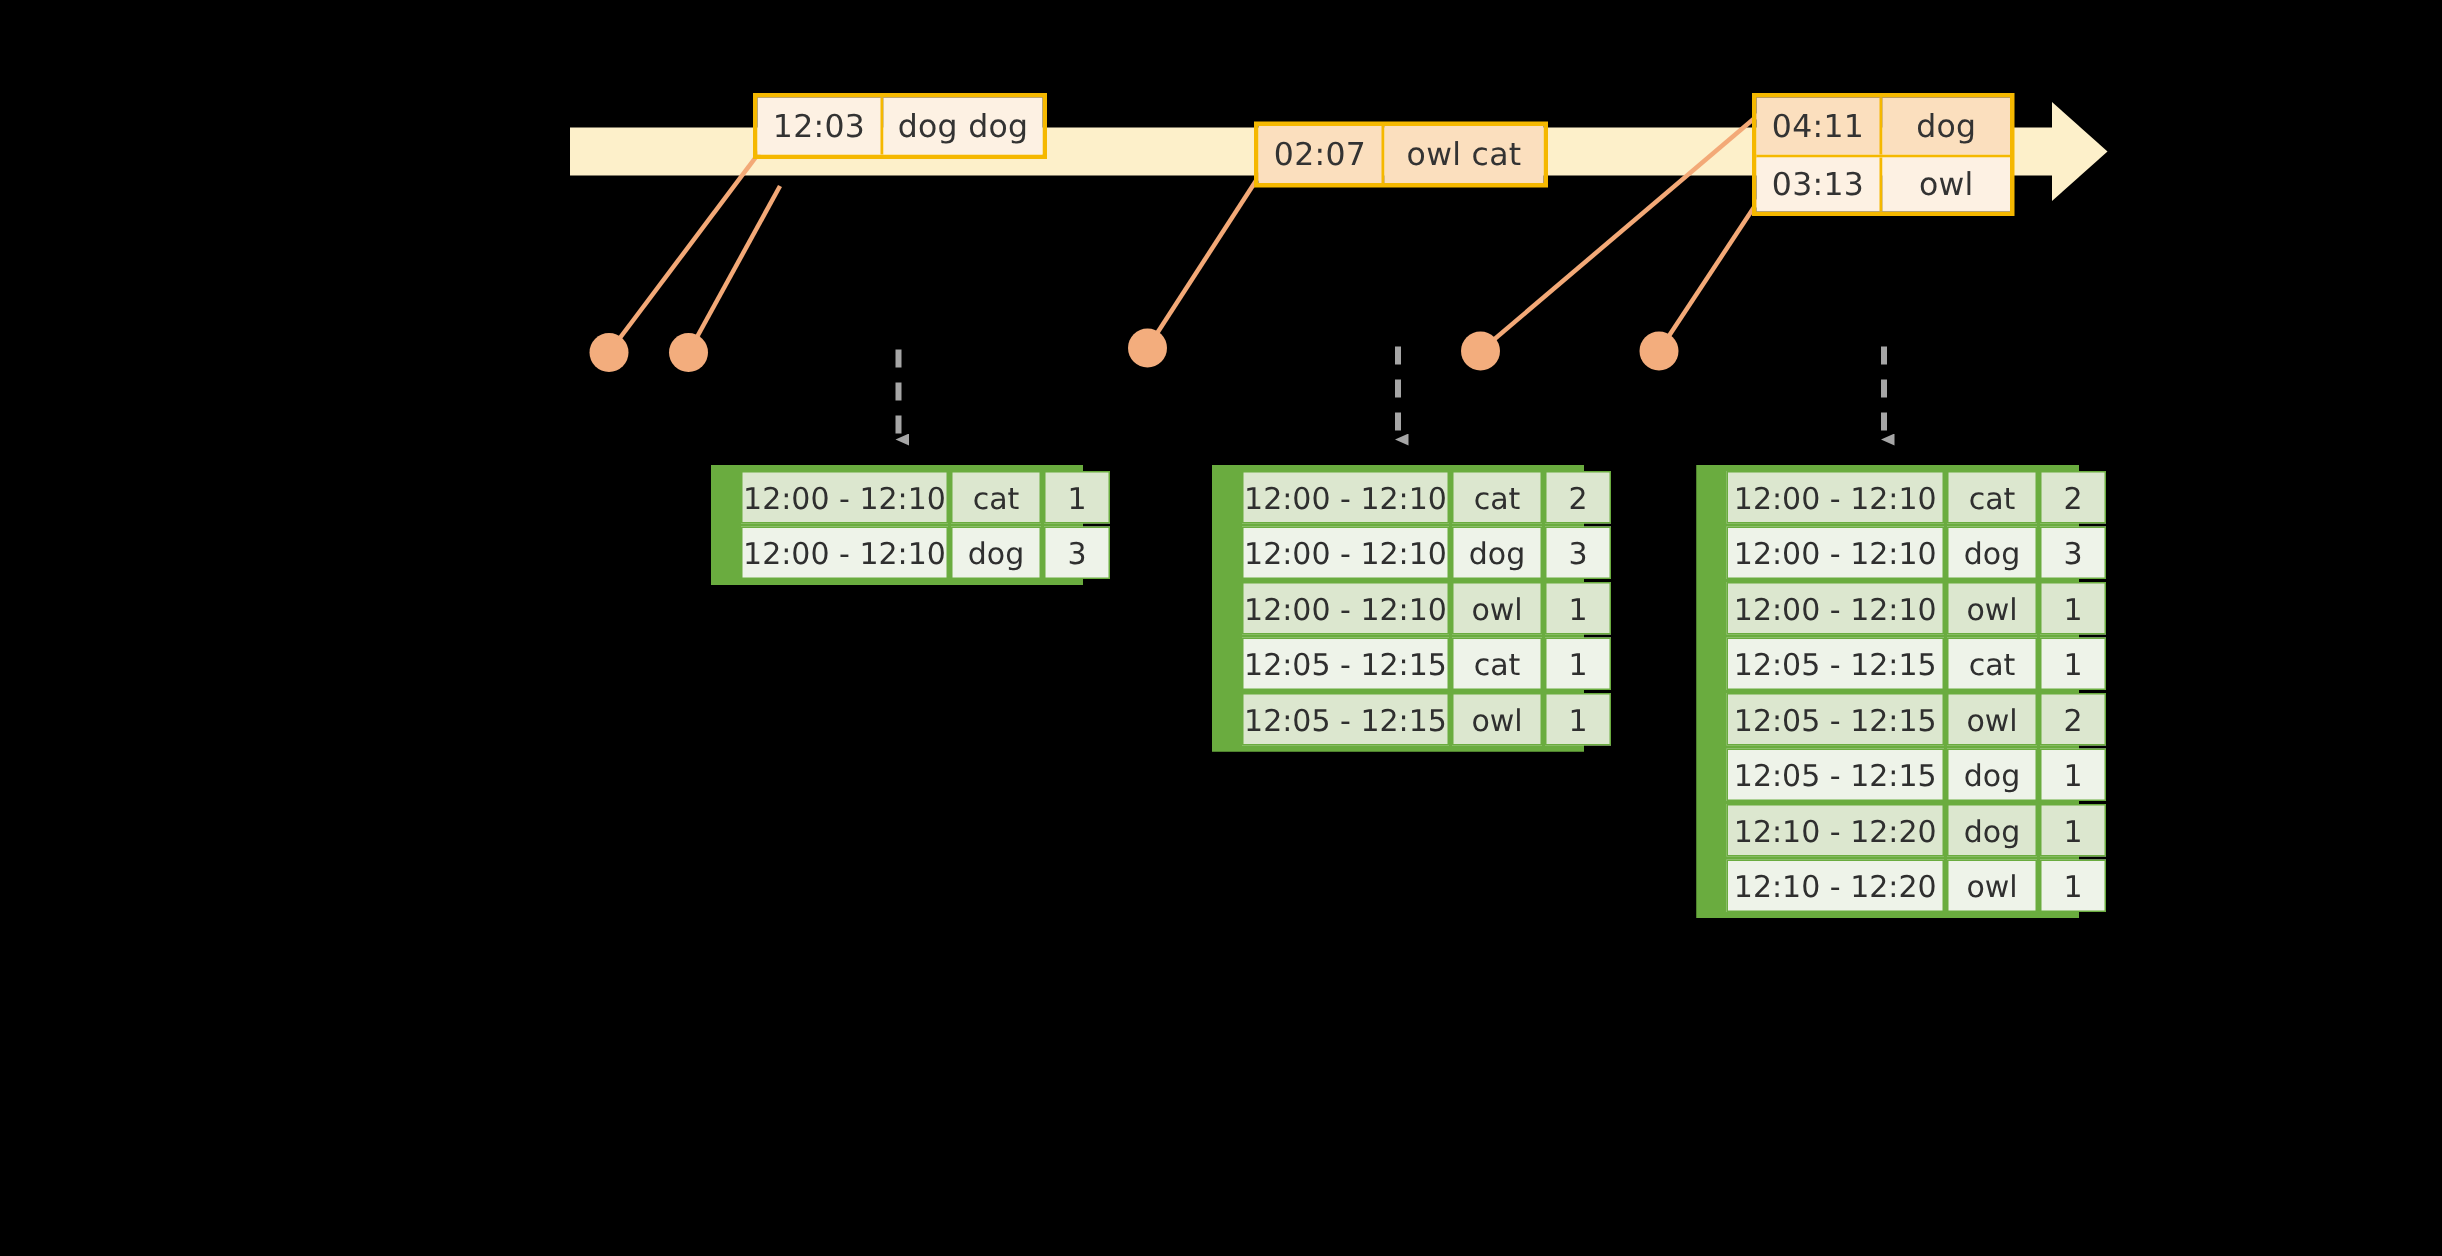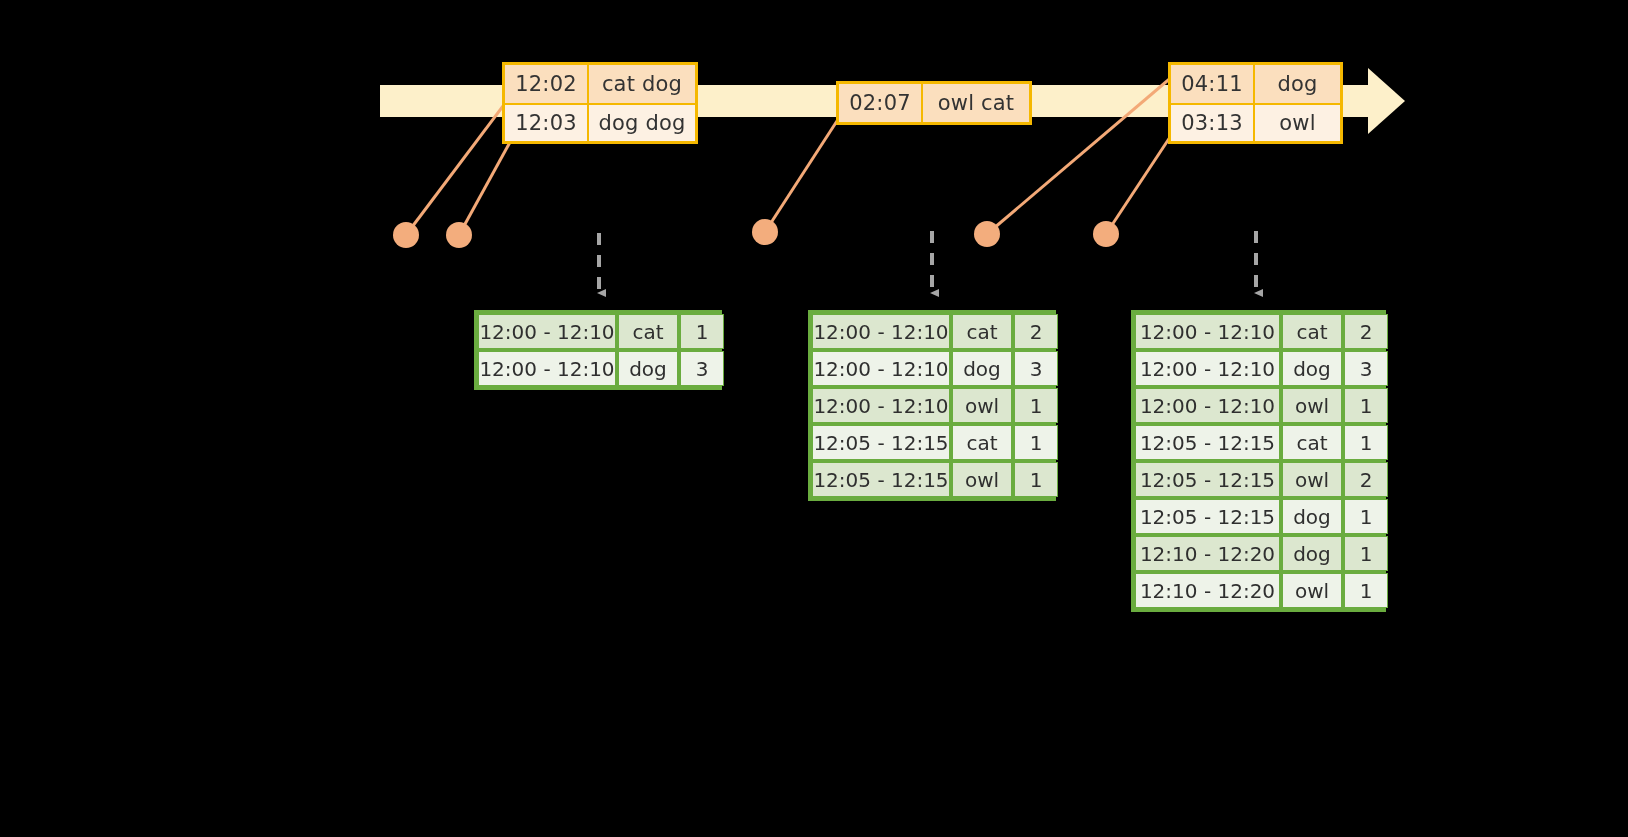--- a/index.html
+++ b/index.html
@@ -13,21 +13,21 @@
   .evt-row+.evt-row{border-top:2px solid #f5b800;}
   .evt-row.shade .cell{background:#fbdfbe;}
   .evt-row.light .cell{background:#fdf1e3;}
   .evt-cell{display:flex;align-items:center;justify-content:center;
             font-size:21px;color:#333;box-sizing:border-box;letter-spacing:.2px;}
   .evt-cell.time{width:84px;border-right:2px solid #f5b800;}
   .evt-cell.payload{flex:1;}
 
   
   .tbl{position:absolute;border:3px solid #6aac3f;box-sizing:border-box;background:#6aac3f;}
-  .trow{display:flex;height:37px;box-sizing:border-box;}
+  .trow{display:flex;height:37px;box-sizing:border-box;margin-left:16px;}
   .tcell{display:flex;align-items:center;justify-content:center;
          font-size:20px;color:#2f2f2f;box-sizing:border-box;
          border:1px solid #6aac3f;margin:1px;}
   .trow.a .tcell{background:#dce7cf;}
   .trow.b .tcell{background:#eef3e9;}
   .tcell.win{flex:0 0 auto;}
   .tcell.key{flex:0 0 auto;}
   .tcell.cnt{flex:0 0 auto;}
 </style>
 </head>
@@ -63,24 +63,20 @@
       </g>
     <g id="arrow-group">
         <line x1="599" y1="233" x2="599" y2="293" stroke="#a6a6a6" stroke-width="4" stroke-dasharray="12 10" marker-end="url(#greyhead)"></line>
         <line x1="932" y1="231" x2="932" y2="293" stroke="#a6a6a6" stroke-width="4" stroke-dasharray="12 10" marker-end="url(#greyhead)"></line>
         <line x1="1256" y1="231" x2="1256" y2="293" stroke="#a6a6a6" stroke-width="4" stroke-dasharray="12 10" marker-end="url(#greyhead)"></line>
       </g>
   </svg>
 
   <div id="events-host">
       <div class="evt-box" style="left: 502px; top: 62px; width: 196px;">
-        <div class="evt-row shade">
-          <div class="evt-cell cell time">12:02</div>
-          <div class="evt-cell cell payload">cat dog</div>
-        </div>
         <div class="evt-row light">
           <div class="evt-cell cell time">12:03</div>
           <div class="evt-cell cell payload">dog dog</div>
         </div>
       </div>
       <div class="evt-box" style="left: 836px; top: 81px; width: 196px;">
         <div class="evt-row shade">
           <div class="evt-cell cell time">02:07</div>
           <div class="evt-cell cell payload">owl cat</div>
         </div>

